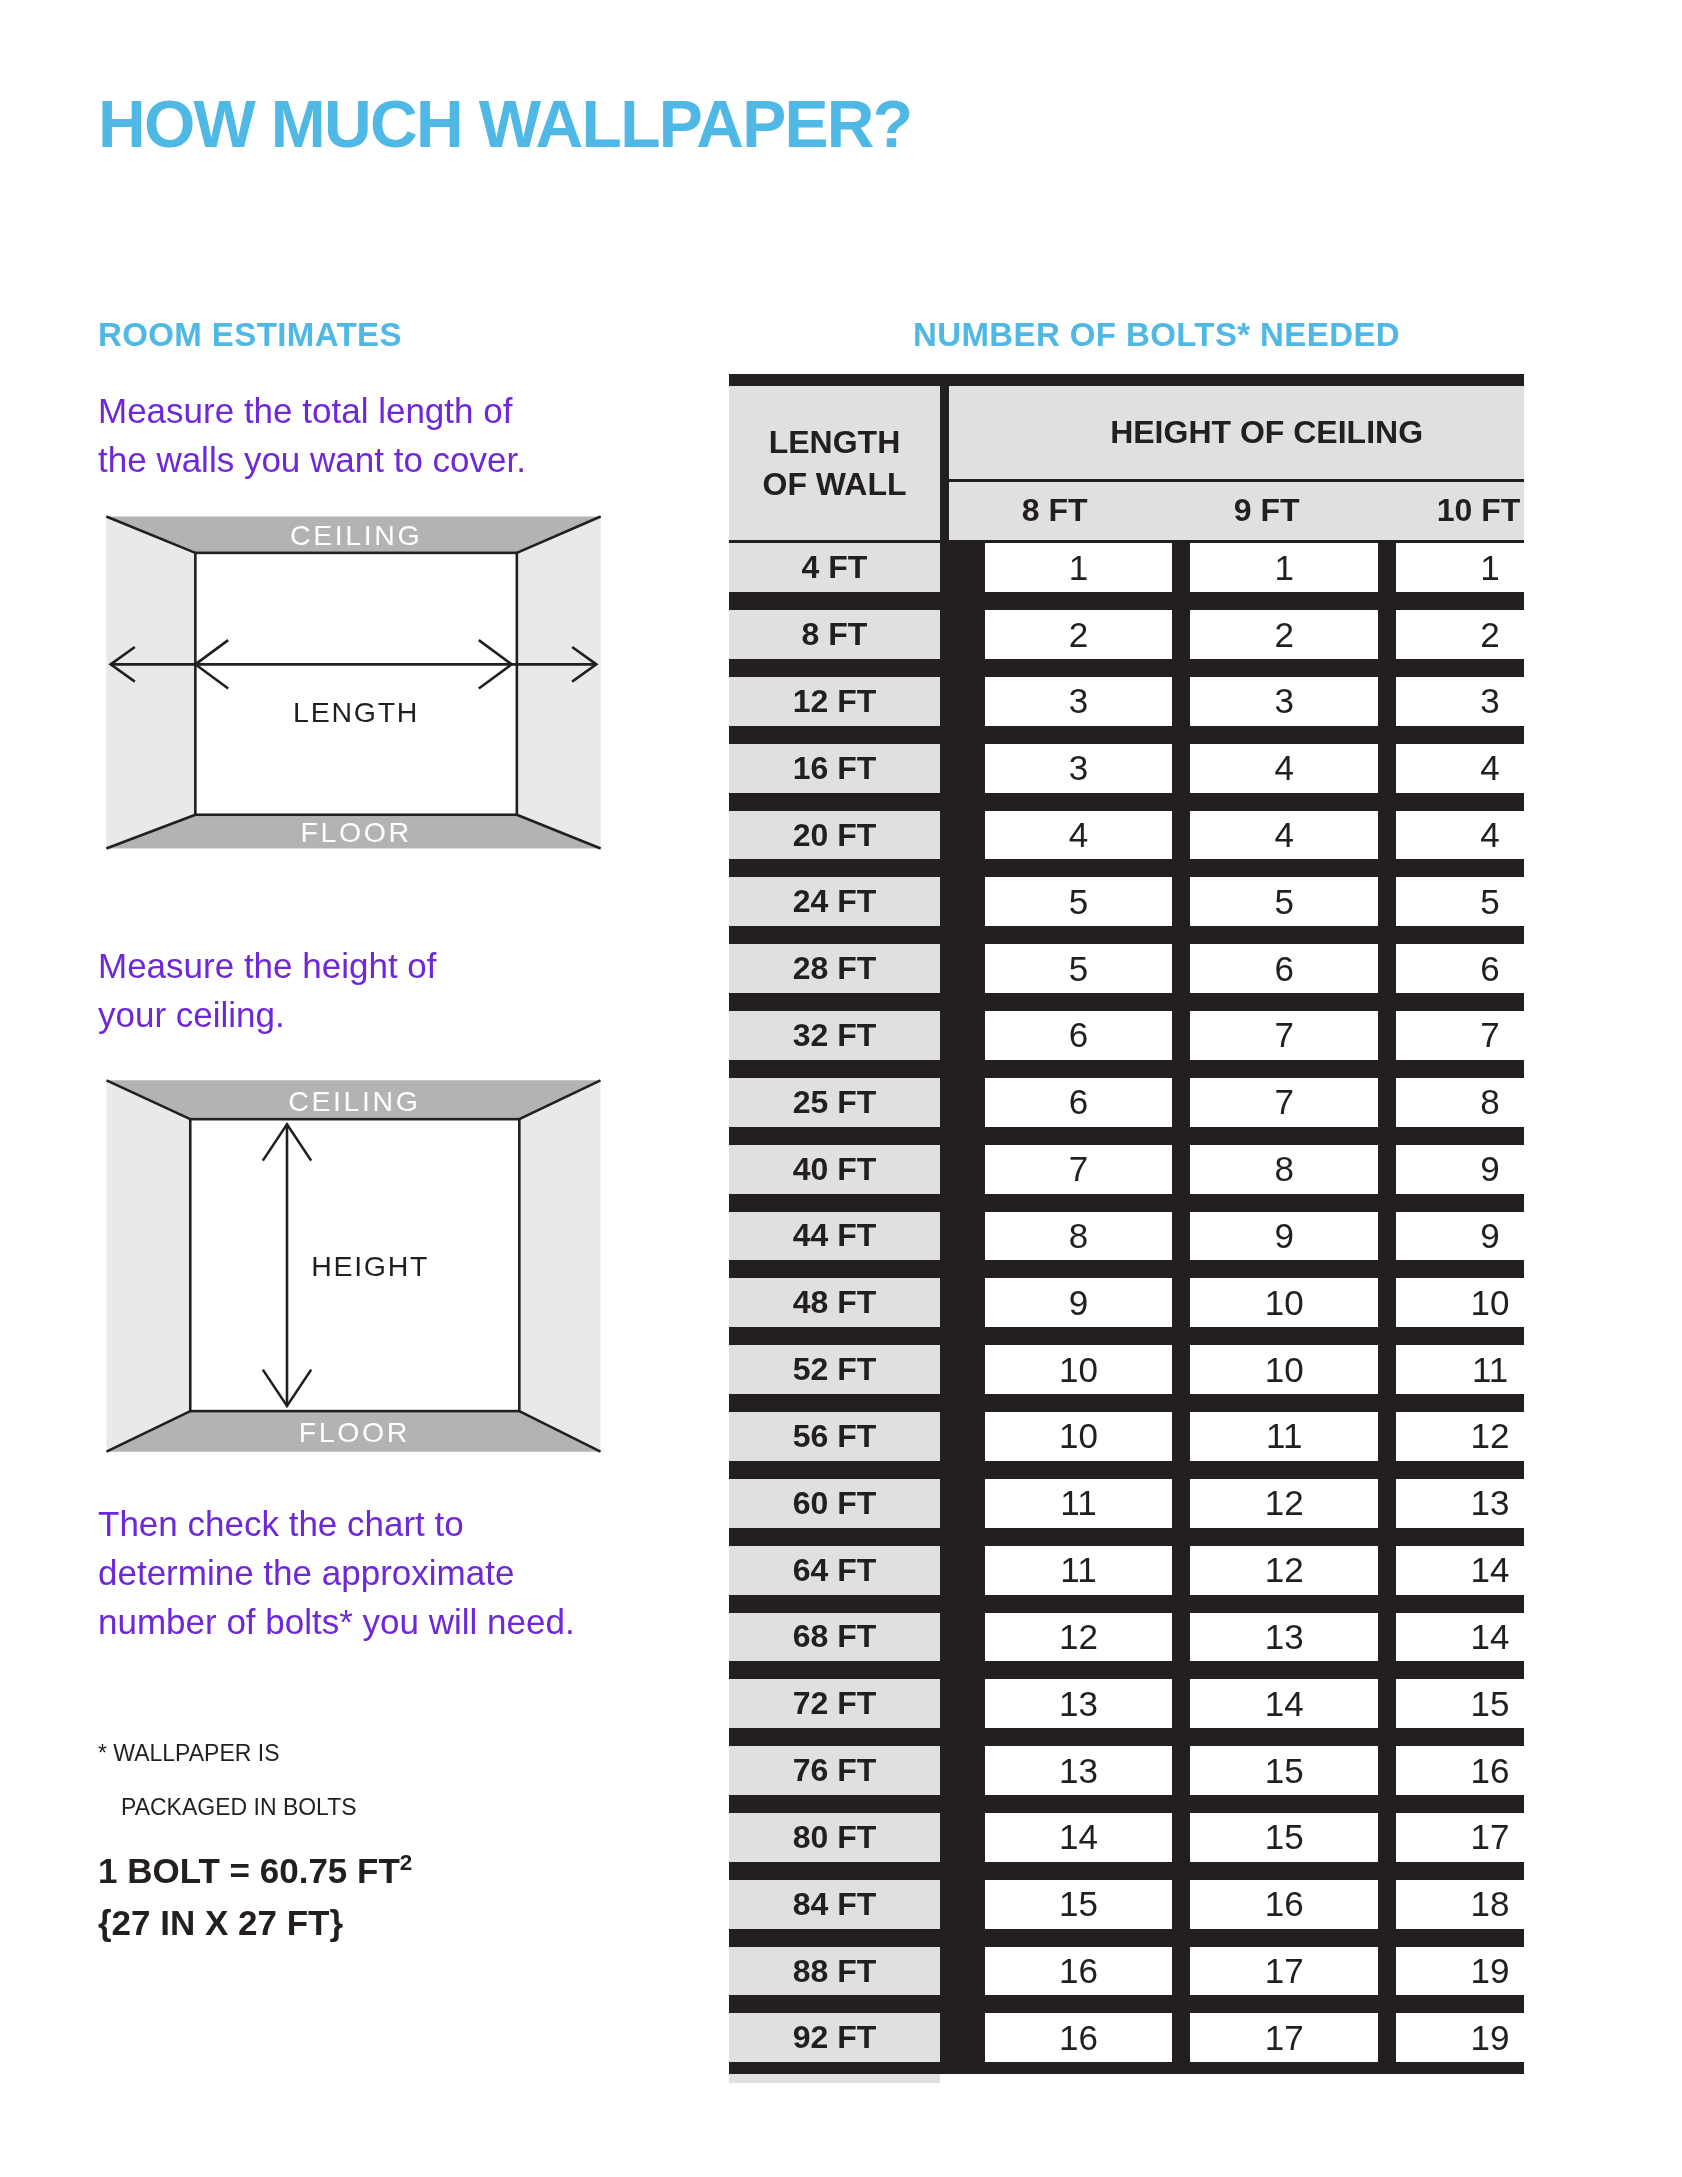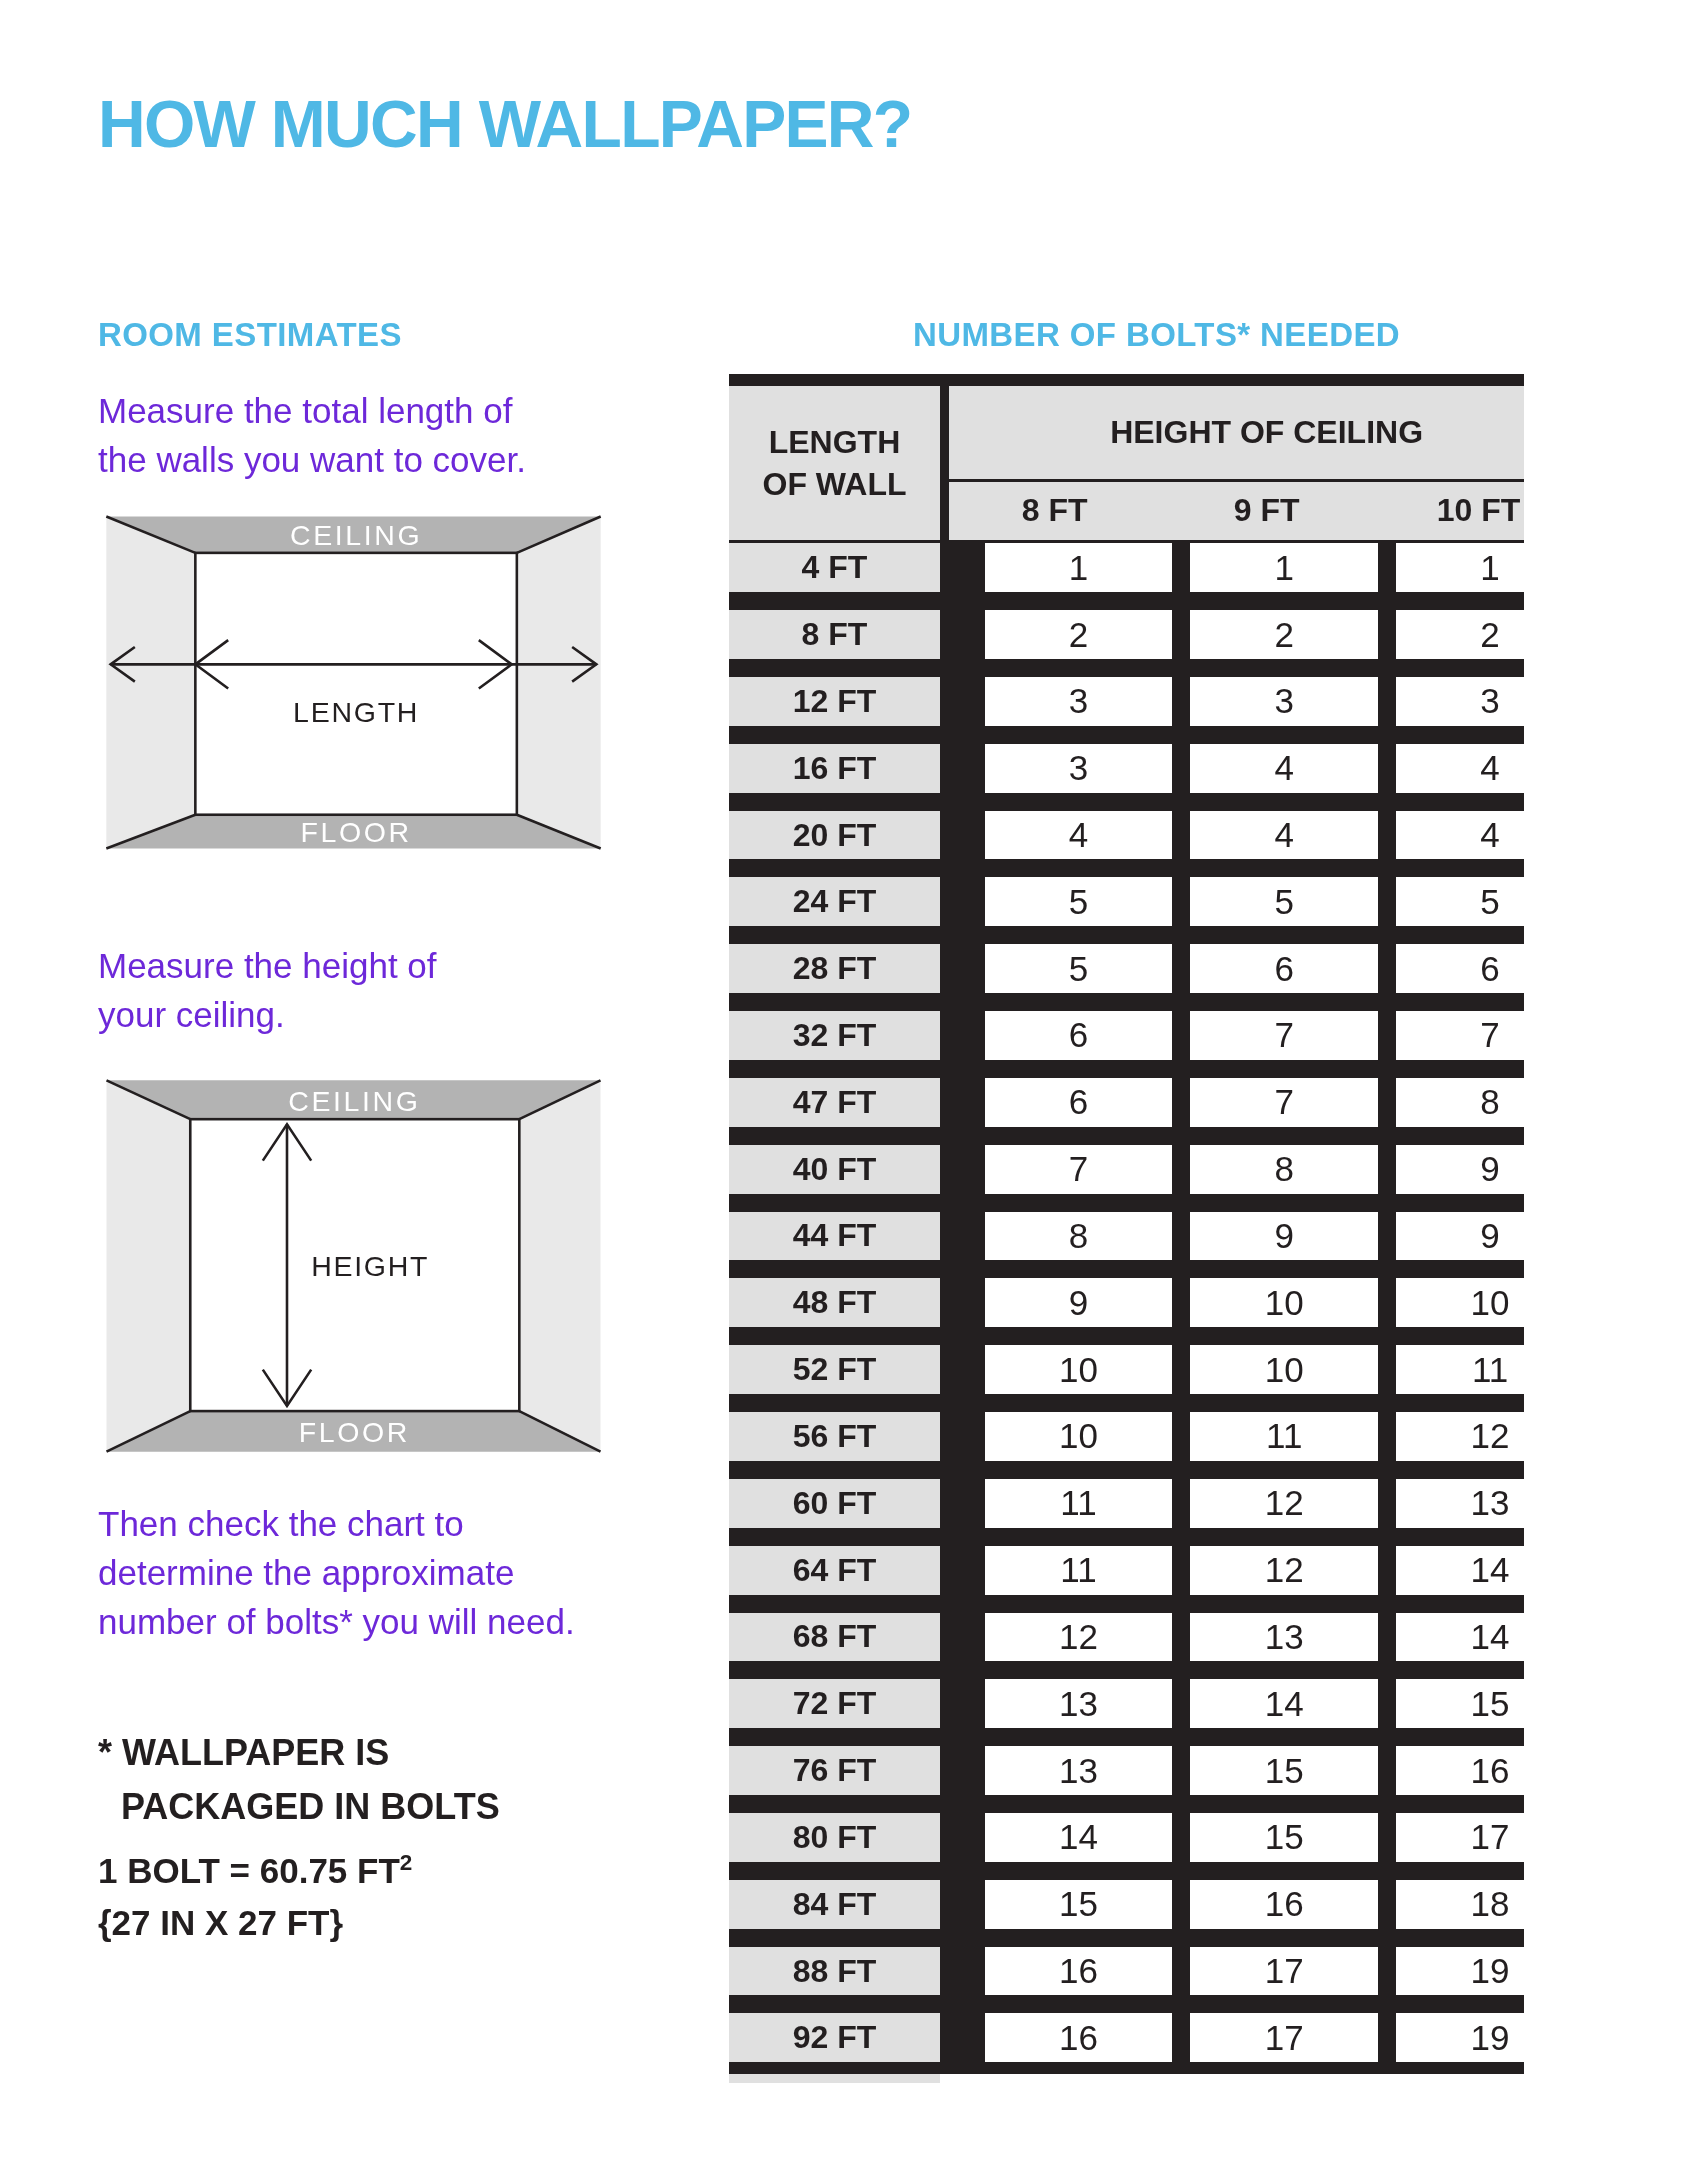--- a/index.html
+++ b/index.html
@@ -15,21 +15,21 @@
   .section-heading{
     font-size:33px;font-weight:bold;color:#4fb8e5;letter-spacing:0.4px;white-space:nowrap;
   }
   .room-estimates-heading{left:98px;top:316px;}
   .bolts-heading-wrap{left:729px;top:316px;width:855px;text-align:center;}
   
   .para{font-size:35px;line-height:49px;color:#6d28d9;white-space:nowrap;}
   .para-1{left:98px;top:386px;}
   .para-2{left:98px;top:941px;}
   .para-3{left:98px;top:1499px;}
-  .footnote{left:98px;top:1726px;font-size:36px;line-height:54px;font-weight:bold;white-space:nowrap;}
+  .footnote{left:98px;top:1726px;font-size:23px;line-height:54px;font-weight:normal;white-space:nowrap;}
   .footnote .indent{padding-left:23px;}
   .bolt-info{left:98px;top:1845px;font-size:35px;line-height:52px;font-weight:bold;white-space:nowrap;}
   .bolt-info sup{font-size:22.5px;vertical-align:super;line-height:0;}
   
   .diagram-1{left:102px;top:512px;}
   .diagram-2{left:102px;top:1076px;}
   
   .bolts-table{left:729px;top:374px;width:855px;}
   .bar{background:#231f20;width:855px;height:12px;}
   .thead{display:grid;grid-template-columns:211px 8.6px 636px;height:153px;}
@@ -196,21 +196,21 @@
         <div class="cell label">28 FT</div>
         <div class="cell spacer"></div>
         <div class="cell value">5</div>
         <div class="cell value">6</div>
         <div class="cell value">6</div>
         <div class="cell label">32 FT</div>
         <div class="cell spacer"></div>
         <div class="cell value">6</div>
         <div class="cell value">7</div>
         <div class="cell value">7</div>
-        <div class="cell label">47 FT</div>
+        <div class="cell label">25 FT</div>
         <div class="cell spacer"></div>
         <div class="cell value">6</div>
         <div class="cell value">7</div>
         <div class="cell value">8</div>
         <div class="cell label">40 FT</div>
         <div class="cell spacer"></div>
         <div class="cell value">7</div>
         <div class="cell value">8</div>
         <div class="cell value">9</div>
         <div class="cell label">44 FT</div>

